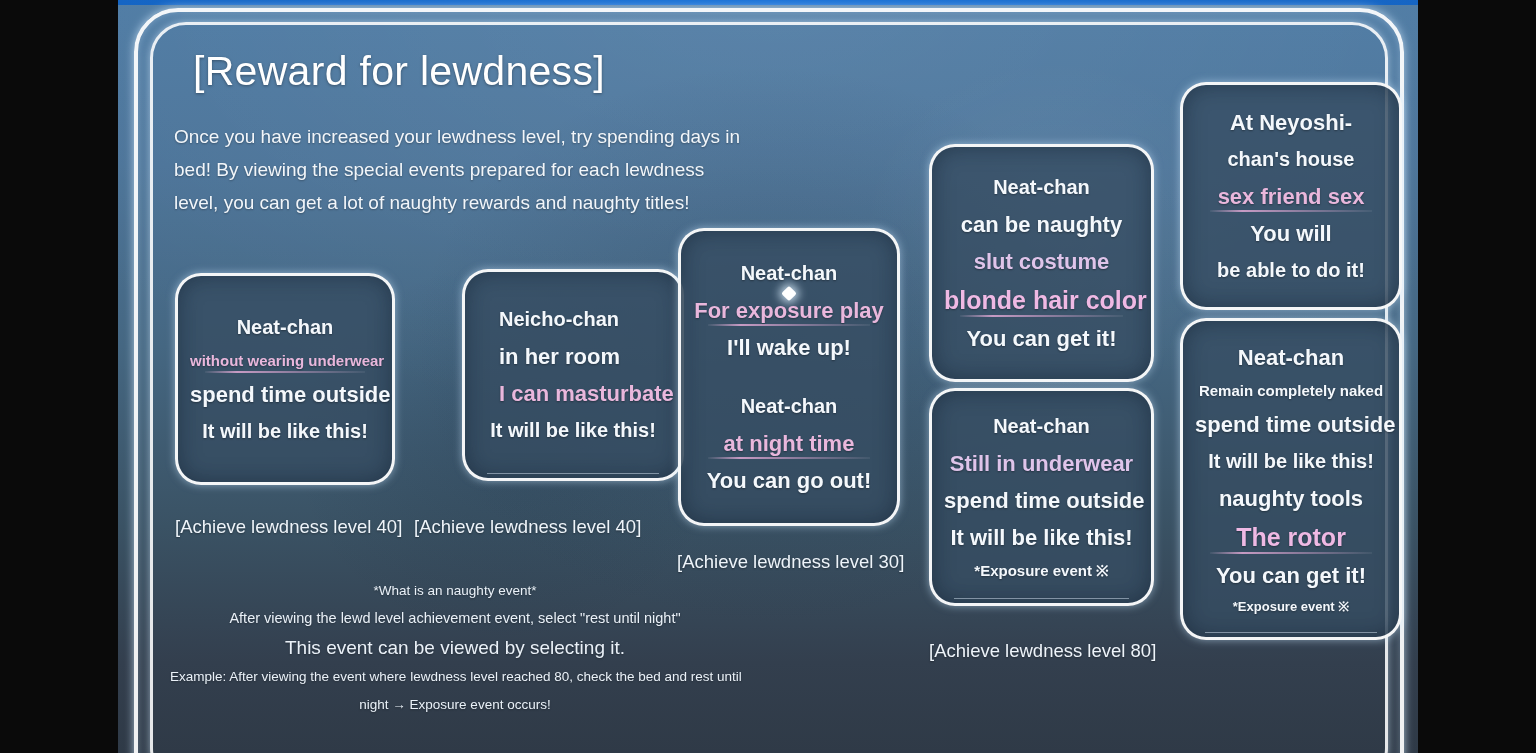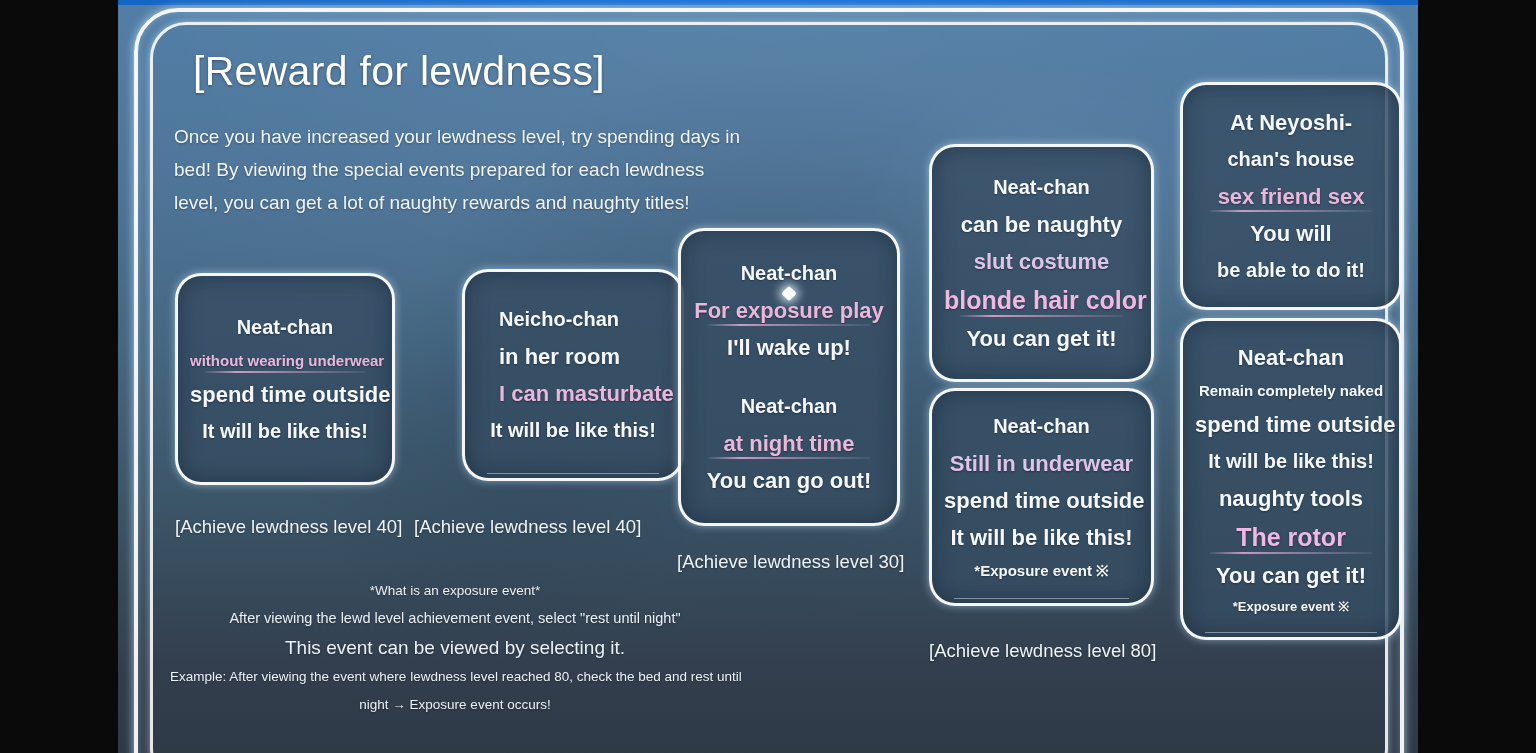--- a/index.html
+++ b/index.html
@@ -194,20 +194,20 @@
     <div class="line big">You can get it!</div>
     <div class="line tiny">*Exposure event ※</div>
   </div>
 
   <div class="caption" style="left:175px; top:516px;">[Achieve lewdness level 40]</div>
   <div class="caption" style="left:414px; top:516px;">[Achieve lewdness level 40]</div>
   <div class="caption" style="left:677px; top:551px;">[Achieve lewdness level 30]</div>
   <div class="caption" style="left:929px; top:640px;">[Achieve lewdness level 80]</div>
 
   <div class="footnote">
-    <div class="fn f1">*What is an exposure event*</div>
+    <div class="fn f1">*What is an naughty event*</div>
     <div class="fn f2">After viewing the lewd level achievement event, select "rest until night"</div>
     <div class="fn f3">This event can be viewed by selecting it.</div>
     <div class="fn f4">Example: After viewing the event where lewdness level reached 80, check the bed and rest until</div>
     <div class="fn f4">night → Exposure event occurs!</div>
   </div>
 
 </div>
 
 </body></html>

